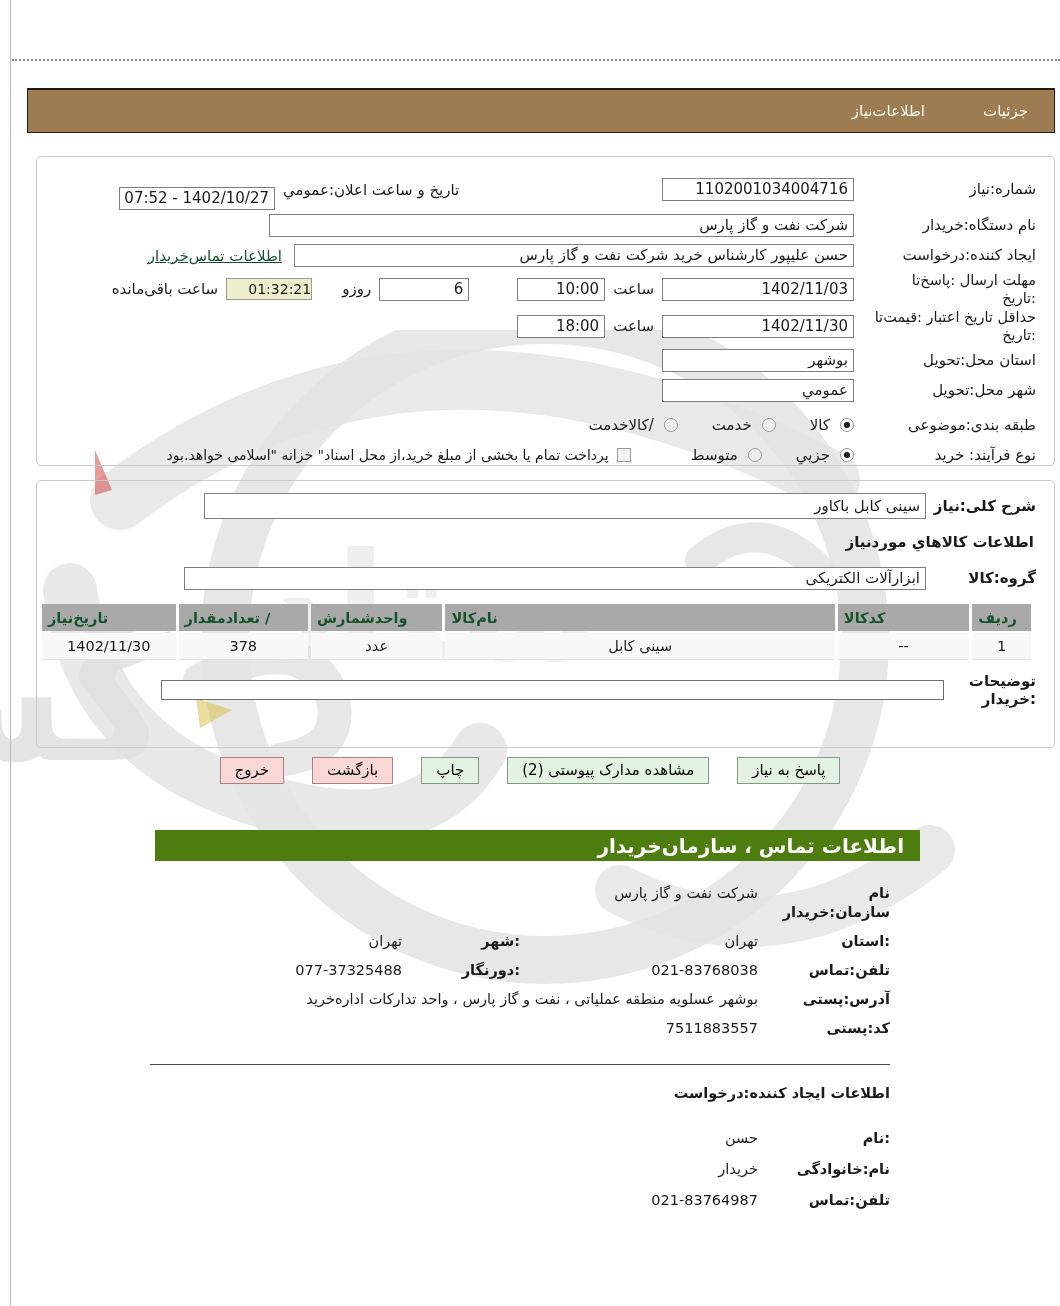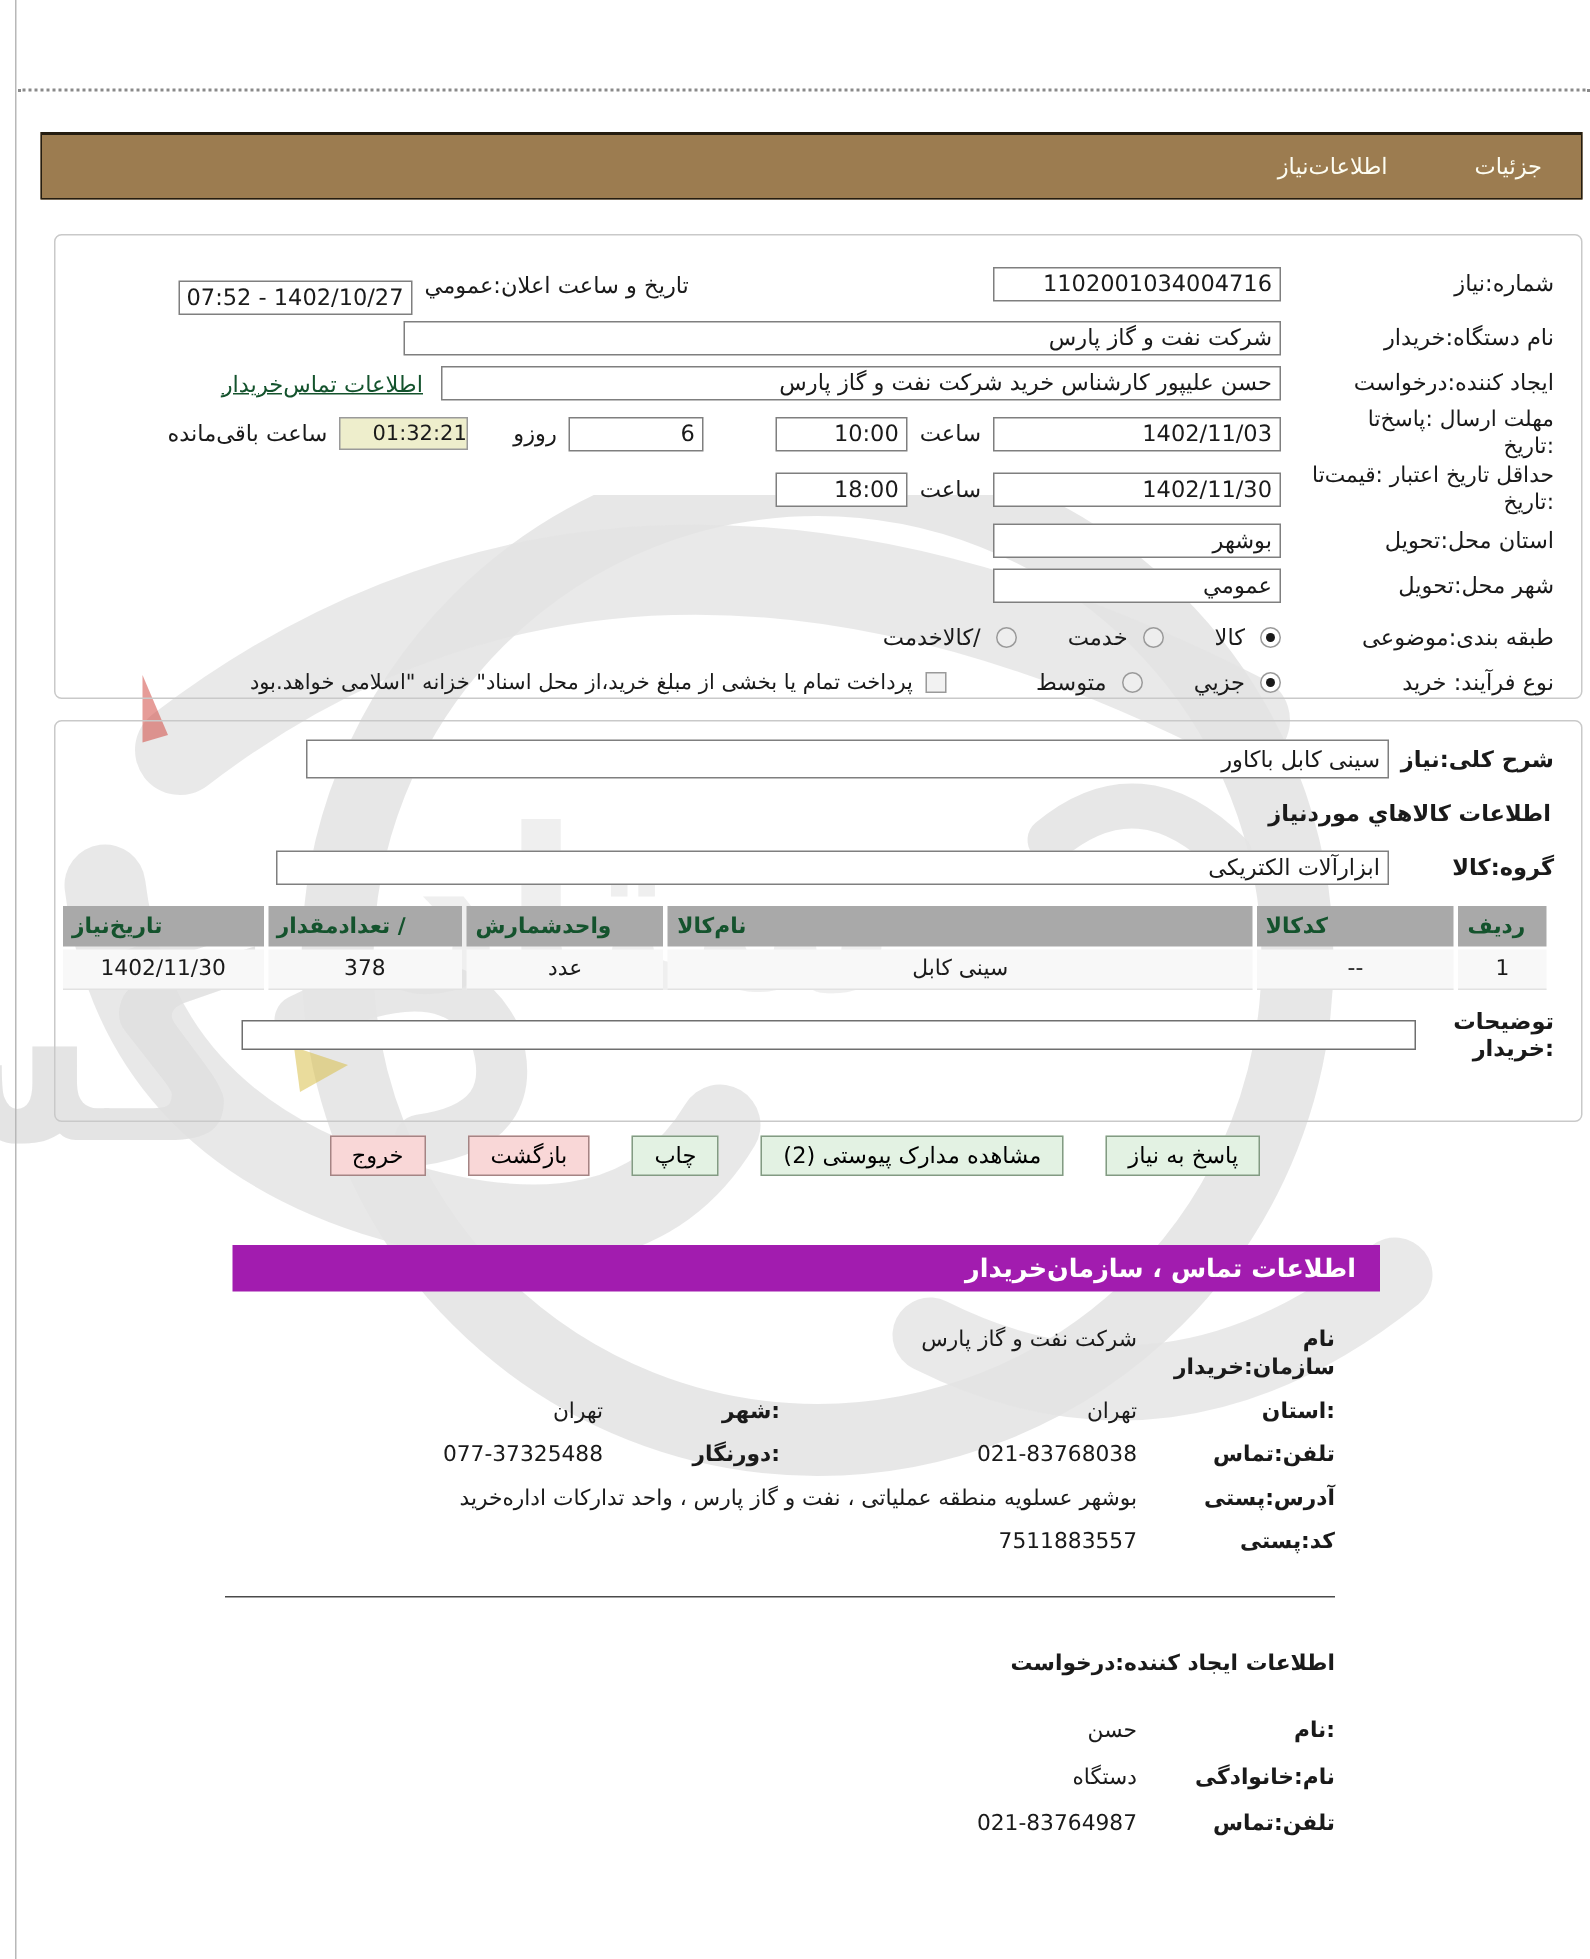--- a/index.html
+++ b/index.html
@@ -78,32 +78,32 @@
   
   .btnrow { position:absolute; top:757px; right:0; left:0; display:flex; justify-content:center; gap:28px; }
   .btn { border:1px solid #7f8f7f; height:27px; line-height:25px; padding:0 14px; font-size:15px; cursor:pointer;
          font-family:"DejaVu Sans", sans-serif; }
   .btn.green { background:#e3f2e3; border-color:#839b83; }
   .btn.pink  { background:#f9d7d7; border-color:#a58484; }
 
   
   .bar2 {
     position:absolute; top:830px; right:140px; width:765px; height:31px;
-    background:#a21caf; color:#fff; font-weight:bold; font-size:17px;
+    background:#4d7c0f; color:#fff; font-weight:bold; font-size:20px;
     display:flex; align-items:center; padding:0 16px;
   }
   .contact { position:absolute; top:884px; right:170px; width:720px; font-size:14.5px; }
   .c-row { display:flex; align-items:flex-start; margin-bottom:10px; line-height:19px; }
   .c-label { width:132px; flex:0 0 132px; font-weight:bold; }
   .c-val { width:238px; }
   .c-label2 { width:118px; flex:0 0 118px; font-weight:bold; }
   .c-val2 { flex:1; }
   .c-val.wide { width:auto; flex:1; }
   .c-hr { border:none; border-top:1.5px solid #4a4a4a; margin:26px 0 0; width:740px; }
-  .creator-heading { font-weight:bold; margin:36px 0 28px; }
+  .creator-heading { font-weight:bold; margin:20px 0 28px; }
   .cr-row { display:flex; margin-bottom:12px; line-height:19px; }
   .cr-label { width:132px; flex:0 0 132px; font-weight:bold; }
 </style>
 </head>
 <body>
 
 <div class="left-rule"></div>
 <div class="dotted-sep"></div>
 
 <svg class="watermark" viewBox="0 0 1060 760">
@@ -300,21 +300,21 @@
 
     <div class="creator-heading">اطلاعات ایجاد کننده:درخواست</div>
 
     <div class="cr-row">
       <span class="cr-label">:نام</span>
       <span>حسن</span>
     </div>
 
     <div class="cr-row">
       <span class="cr-label">نام:خانوادگی</span>
-      <span>دستگاه</span>
+      <span>خریدار</span>
     </div>
 
     <div class="cr-row">
       <span class="cr-label">تلفن:تماس</span>
       <span>021-83764987</span>
     </div>
   </div>
 
 </div>
 

